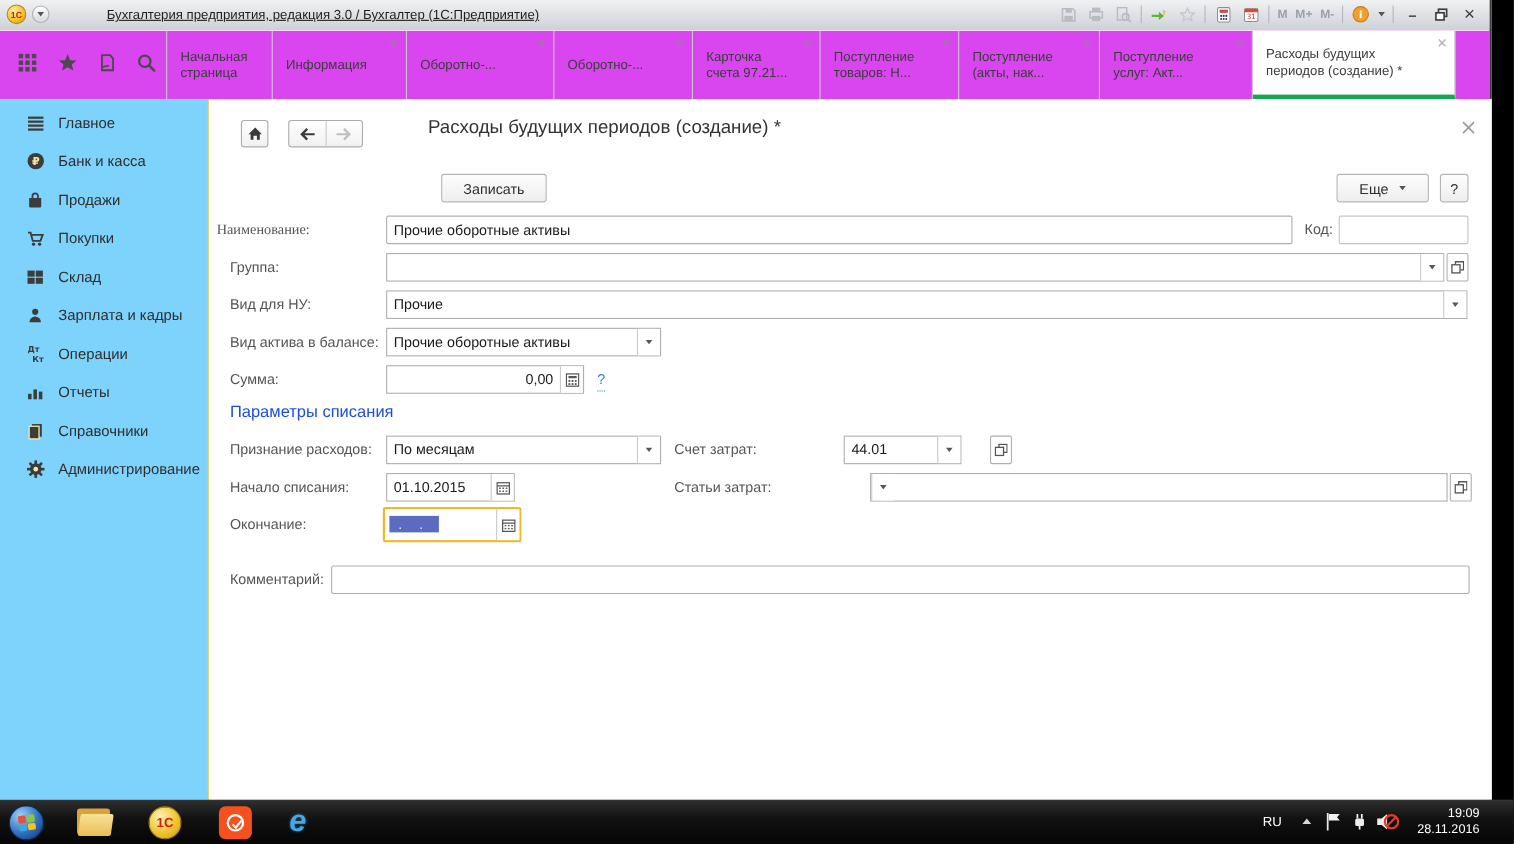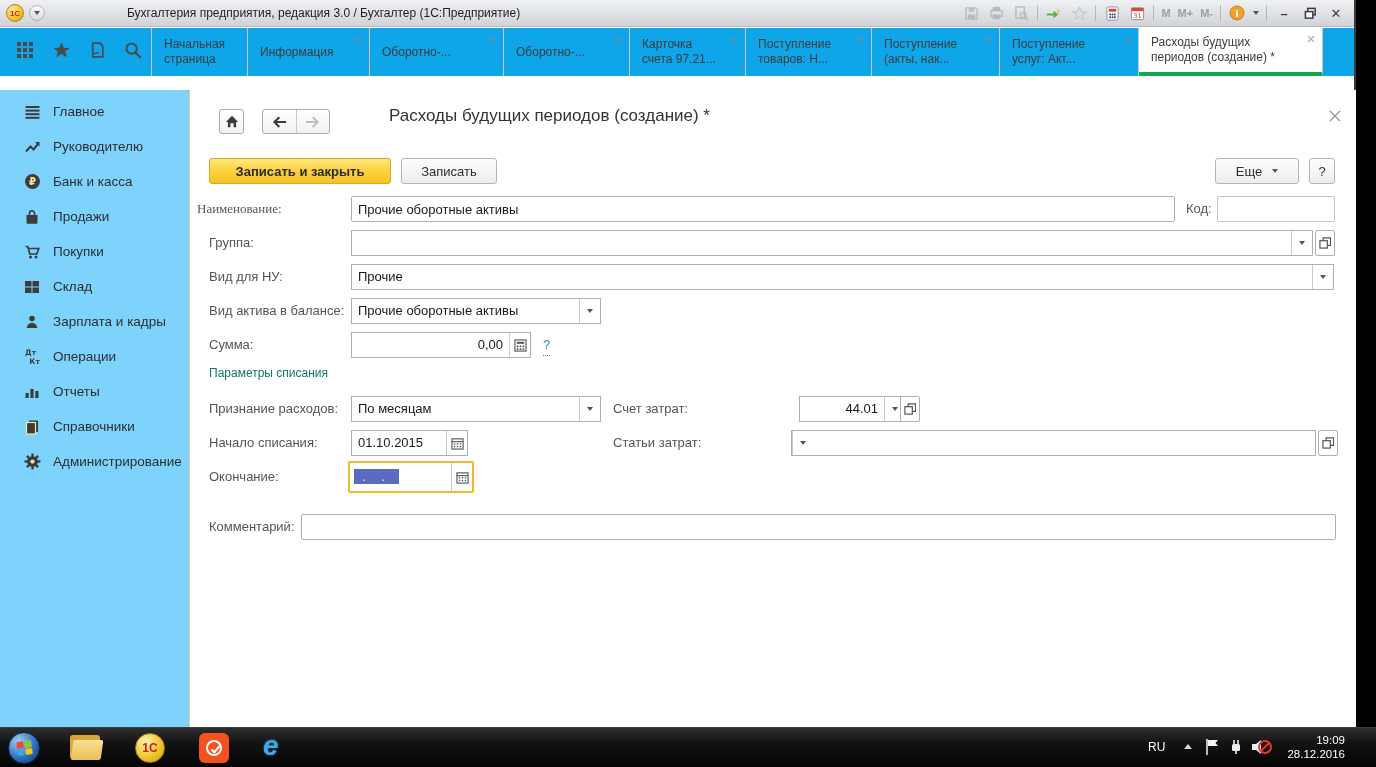--- a/index.html
+++ b/index.html
@@ -16,29 +16,29 @@
     background:linear-gradient(#f0f1f3,#d9dce0 70%,#cfd3d8);
     border-bottom:1px solid #b9bcc0; display:flex; align-items:center; }
   .tb-left { display:flex; align-items:center; gap:5px; padding-left:6px; }
   .app-roundel { width:18px; height:18px; border-radius:50%;
     background:radial-gradient(circle at 35% 30%, #ffe9a0, #f3c42c 55%, #cf9612);
     border:1px solid #b5871c; color:#cc2211; font-size:8px; font-weight:bold;
     display:flex; align-items:center; justify-content:center; }
   .tb-chevron { width:16px; height:16px; border-radius:50%;
     background:linear-gradient(#fdfdfd,#d8dadd); border:1px solid #aeb2b6;
     display:flex; align-items:center; justify-content:center; }
-  .tb-title { margin-left:82px; font-size:12px; color:#1f1f1f; white-space:nowrap; }
+  .tb-title { margin-left:52px; font-size:12px; color:#1f1f1f; white-space:nowrap;text-decoration:underline; }
   .tb-right { margin-left:auto; display:flex; align-items:center; gap:7px; padding-right:8px; }
   .tb-ico { width:18px; height:18px; display:flex; align-items:center; justify-content:center; }
   .tb-sep { width:1px; height:16px; background:#b3b7bb; }
   .tb-text-ico { font-size:11px; font-weight:bold; color:#9aa0a6; }
   .tb-ctl { font-size:13px; font-weight:bold; color:#3c3c3c; width:20px; text-align:center; }
 
   
-  .tabbar { position:absolute; left:0; top:28px; width:100%; height:48px; background:#0ea5e9;
+  .tabbar { position:absolute; left:0; top:28px; width:100%; height:62px; background:#d946ef;
     display:flex; }
   .quickpanel { width:152px; display:flex; align-items:center; gap:18px; padding-left:16px;
     border-right:1px solid #c9c9c9; }
   .tabs { display:flex; height:100%; }
   .tab { position:relative; height:100%; border-right:1px solid #c9c9c9;
     padding:8px 22px 8px 12px; display:flex; align-items:center; cursor:pointer; }
   .tab-label { font-size:12px; color:#3c3c3c; line-height:15px; }
   .tab.active { background:#fff; border-bottom:4px solid #14a651; }
   .tab-x { position:absolute; top:7px; right:7px; opacity:.65; }
 
@@ -80,21 +80,21 @@
     background:#fff; display:flex; align-items:stretch; }
   .fld .txt { flex:1; font-size:13px; color:#1a1a1a; padding:0 6px; line-height:24px;
     white-space:nowrap; overflow:hidden; }
   .fld .fbtn { width:21px; border-left:1px solid #c9c9c9; display:flex; align-items:center;
     justify-content:center; cursor:pointer; background:#fff; }
   .caret { width:0; height:0; border-left:3.5px solid transparent;
     border-right:3.5px solid transparent; border-top:4.5px solid #555; }
   .sq-btn { position:absolute; width:20px; height:26px; border:1px solid #afafaf;
     border-radius:2px; background:#fff; display:flex; align-items:center;
     justify-content:center; cursor:pointer; }
-  .section-title { position:absolute; font-size:12px; color:#0f766e; }
+  .section-title { position:absolute; font-size:15px; color:#1d4ed8; }
   .help-link { position:absolute; font-size:13px; color:#3b7dc4;
     border-bottom:1px dotted #3b7dc4; cursor:pointer; line-height:20px; }
   .focus-wrap { position:absolute; border:2px solid #efb92b; border-radius:2px; display:flex; }
   .sel-block { background:#5b6bc0; color:#e8eaf8; font-size:13px; line-height:24px;
     padding:0 8px; min-width:56px; letter-spacing:6px; }
 
   
   .taskbar { position:absolute; left:0; top:727px; width:1376px; height:40px;
     background:linear-gradient(#2e2e2e,#121212 40%,#050505);
     border-top:1px solid #3f3f3f; }
@@ -316,29 +316,20 @@
                 <rect x="1" y="2" width="14" height="2"></rect>
                 <rect x="1" y="5.6" width="14" height="2"></rect>
                 <rect x="1" y="9.2" width="14" height="2"></rect>
                 <rect x="1" y="12.8" width="14" height="2"></rect>
               </svg>
             </span>
           <span class="side-label">Главное</span>
         </div>
         <div class="side-item">
           <span class="side-ico">
-              <svg width="17" height="16" viewBox="0 0 16 16">
-                <path d="M1.5 12.5 6 7.5 9 10.5 13.5 5" fill="none" stroke="#3c3c3c" stroke-width="2"></path>
-                <polygon points="10.5,3 15,3 15,7.5" fill="#3c3c3c"></polygon>
-              </svg>
-            </span>
-          <span class="side-label">Руководителю</span>
-        </div>
-        <div class="side-item">
-          <span class="side-ico">
               <svg width="17" height="17" viewBox="0 0 16 16">
                 <circle cx="8" cy="8" r="7" fill="#3c3c3c"></circle>
                 <text x="8" y="11.5" font-size="9.5" fill="#f7e8a1" text-anchor="middle" font-weight="bold" font-family="DejaVu Sans">₽</text>
               </svg>
             </span>
           <span class="side-label">Банк и касса</span>
         </div>
         <div class="side-item">
           <span class="side-ico">
               <svg width="16" height="16" viewBox="0 0 16 16">
@@ -444,21 +435,20 @@
             <svg width="15" height="12" viewBox="0 0 16 12">
                 <path d="M9 0 7.4 1.6 10.8 5 H1 v2 H10.8 L7.4 10.4 9 12 15 6 z" fill="#bfbfbf"></path>
               </svg>
           </div>
         </div>
         <div class="form-title">Расходы будущих периодов (создание) *</div>
         <svg class="form-close" width="12" height="12" viewBox="0 0 12 12">
             <path d="M1 1 11 11 M11 1 1 11" stroke="#6e6e6e" stroke-width="1.4"></path>
           </svg>
 
-        <div class="btn btn-yellow" style="left:18px; top:68px; width:182px;">Записать и закрыть</div>
         <div class="btn btn-std" style="left:210px; top:68px; width:96px;">Записать</div>
         <div class="btn btn-std" style="left:1024px; top:68px; width:84px; gap:10px;">
           <span>Еще</span>
           <span class="caret"></span>
         </div>
         <div class="btn btn-std" style="left:1118px; top:68px; width:26px;">?</div>
 
         <div class="lbl" style="left:6px; top:106px;font-family:Liberation Serif, serif;">Наименование:</div>
         <input class="inp" style="left: 160px; top: 106px; width: 824px;" value="Прочие оборотные активы">
         <div class="lbl" style="left:995px; top:106px;">Код:</div>
@@ -517,21 +507,21 @@
         <div class="section-title" style="left:18px; top:276px;">Параметры списания</div>
 
         <div class="lbl" style="left:18px; top:306px;">Признание расходов:</div>
         <div class="fld" style="left:160px; top:306px; width:250px;">
           <span class="txt">По месяцам</span>
           <span class="fbtn">
               <span class="caret"></span>
             </span>
         </div>
         <div class="lbl" style="left:422px; top:306px;">Счет затрат:</div>
-        <div class="fld" style="left:608px; top:306px; width:107px;text-align:right;">
+        <div class="fld" style="left:576px; top:306px; width:107px;">
           <span class="txt">44.01</span>
           <span class="fbtn">
               <span class="caret"></span>
             </span>
         </div>
         <div class="sq-btn" style="left:709px; top:306px;">
           <svg width="12" height="12" viewBox="0 0 13 13">
               <rect x="1" y="4" width="8" height="8" fill="none" stroke="#555" stroke-width="1.3"></rect>
               <path d="M4.5 4 V1 h8 v8 h-3" fill="none" stroke="#555" stroke-width="1.3"></path>
             </svg>
@@ -633,16 +623,16 @@
     </span>
     <span class="tb-item" style="left:1250px; top:9px;">
       <svg width="22" height="20" viewBox="0 0 22 20">
           <polygon points="2,7 6,7 11,3 11,17 6,13 2,13" fill="#ededed"></polygon>
           <circle cx="15" cy="10" r="6" fill="none" stroke="#e23b2e" stroke-width="2"></circle>
           <line x1="10.8" y1="14.2" x2="19.2" y2="5.8" stroke="#e23b2e" stroke-width="2"></line>
         </svg>
     </span>
     <div class="clock" style="left:1280px; top:5px; width:65px;">
       <div>19:09</div>
-      <div>28.12.2016</div>
+      <div>28.11.2016</div>
     </div>
   </div>
 </div>
 
 </body></html>

